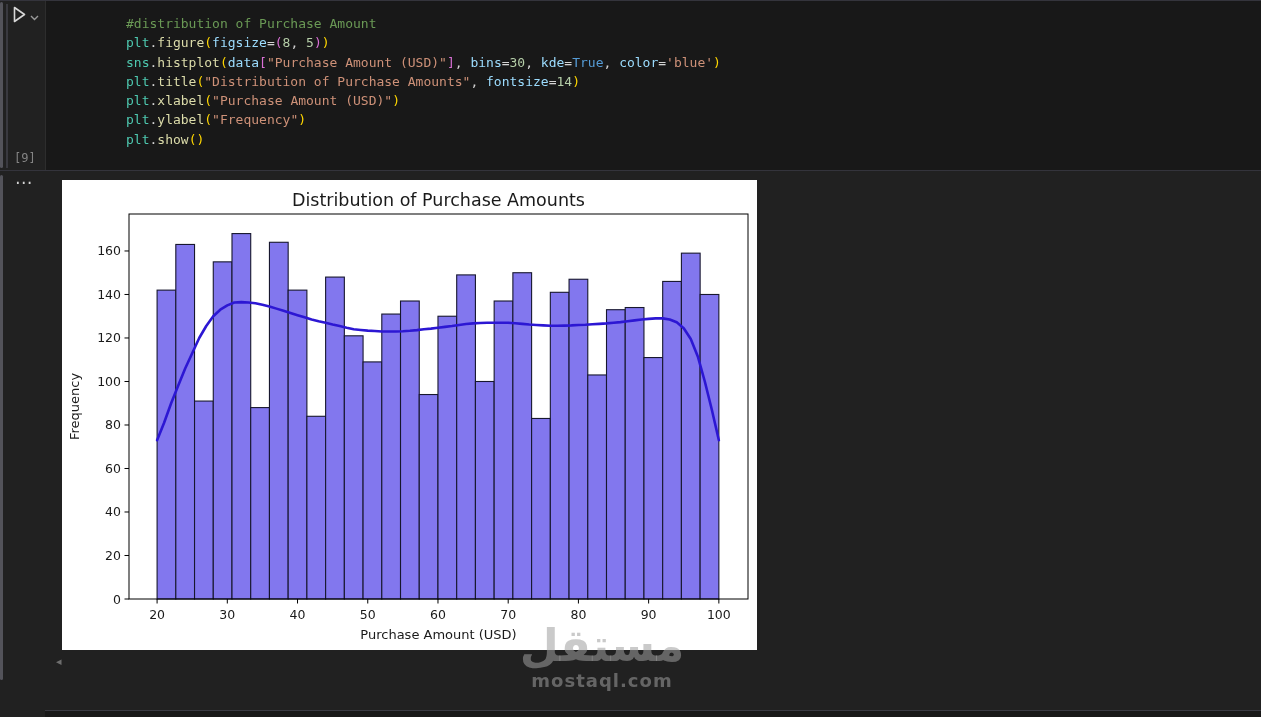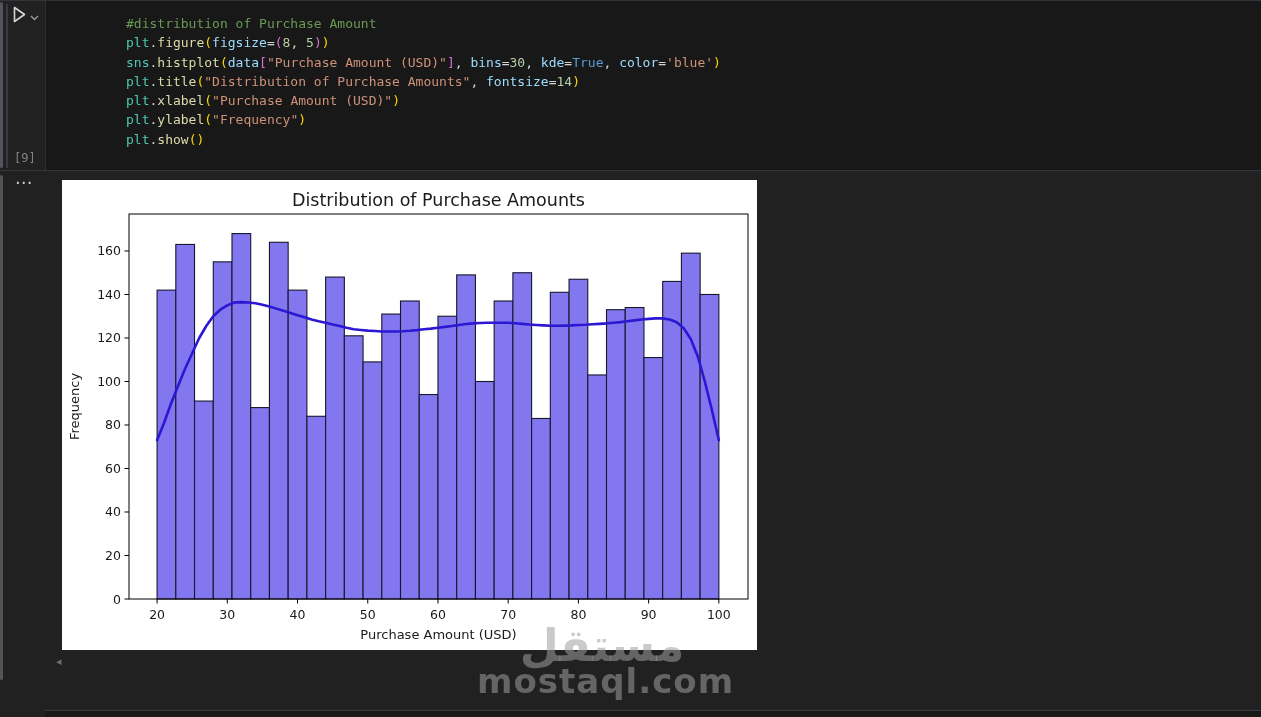--- a/index.html
+++ b/index.html
@@ -24,21 +24,21 @@
   .next-cell-strip  { position:absolute; left:45px; top:711px; width:1216px; height:6px; background:#181818; }
   .next-cell-border { position:absolute; left:45px; top:710px; width:1216px; height:1px; background:#3a3a42; }
   
   .figure {
     position:absolute; left:62px; top:180px;
     width:695px; height:470px; background:#ffffff;
   }
   
   .watermark { position:absolute; left:477px; top:621px; width:250px; text-align:center; pointer-events:none; color:rgba(158,158,158,0.55); }
   .wm-arabic { font-size:45px; font-weight:bold; line-height:50px; direction:rtl; letter-spacing:1px; }
-  .wm-domain { font-size:34px; font-weight:bold; line-height:24px; margin-top:-2px; letter-spacing:1px; }
+  .wm-domain { font-size:18px; font-weight:bold; line-height:24px; margin-top:-2px; letter-spacing:1px; }
 </style>
 </head>
 <body>
 
 <div class="top-border"></div>
 <div class="editor-block">
   <div class="code-block" id="code-block"><div><span style="color: rgb(106, 153, 85);">#distribution of Purchase Amount</span></div><div><span style="color: rgb(78, 201, 176);">plt</span><span style="color: rgb(212, 212, 212);">.</span><span style="color: rgb(220, 220, 170);">figure</span><span style="color: rgb(255, 215, 0);">(</span><span style="color: rgb(156, 220, 254);">figsize</span><span style="color: rgb(212, 212, 212);">=</span><span style="color: rgb(218, 112, 214);">(</span><span style="color: rgb(181, 206, 168);">8</span><span style="color: rgb(212, 212, 212);">, </span><span style="color: rgb(181, 206, 168);">5</span><span style="color: rgb(218, 112, 214);">)</span><span style="color: rgb(255, 215, 0);">)</span></div><div><span style="color: rgb(78, 201, 176);">sns</span><span style="color: rgb(212, 212, 212);">.</span><span style="color: rgb(220, 220, 170);">histplot</span><span style="color: rgb(255, 215, 0);">(</span><span style="color: rgb(156, 220, 254);">data</span><span style="color: rgb(218, 112, 214);">[</span><span style="color: rgb(206, 145, 120);">"Purchase Amount (USD)"</span><span style="color: rgb(218, 112, 214);">]</span><span style="color: rgb(212, 212, 212);">, </span><span style="color: rgb(156, 220, 254);">bins</span><span style="color: rgb(212, 212, 212);">=</span><span style="color: rgb(181, 206, 168);">30</span><span style="color: rgb(212, 212, 212);">, </span><span style="color: rgb(156, 220, 254);">kde</span><span style="color: rgb(212, 212, 212);">=</span><span style="color: rgb(86, 156, 214);">True</span><span style="color: rgb(212, 212, 212);">, </span><span style="color: rgb(156, 220, 254);">color</span><span style="color: rgb(212, 212, 212);">=</span><span style="color: rgb(206, 145, 120);">'blue'</span><span style="color: rgb(255, 215, 0);">)</span></div><div><span style="color: rgb(78, 201, 176);">plt</span><span style="color: rgb(212, 212, 212);">.</span><span style="color: rgb(220, 220, 170);">title</span><span style="color: rgb(255, 215, 0);">(</span><span style="color: rgb(206, 145, 120);">"Distribution of Purchase Amounts"</span><span style="color: rgb(212, 212, 212);">, </span><span style="color: rgb(156, 220, 254);">fontsize</span><span style="color: rgb(212, 212, 212);">=</span><span style="color: rgb(181, 206, 168);">14</span><span style="color: rgb(255, 215, 0);">)</span></div><div><span style="color: rgb(78, 201, 176);">plt</span><span style="color: rgb(212, 212, 212);">.</span><span style="color: rgb(220, 220, 170);">xlabel</span><span style="color: rgb(255, 215, 0);">(</span><span style="color: rgb(206, 145, 120);">"Purchase Amount (USD)"</span><span style="color: rgb(255, 215, 0);">)</span></div><div><span style="color: rgb(78, 201, 176);">plt</span><span style="color: rgb(212, 212, 212);">.</span><span style="color: rgb(220, 220, 170);">ylabel</span><span style="color: rgb(255, 215, 0);">(</span><span style="color: rgb(206, 145, 120);">"Frequency"</span><span style="color: rgb(255, 215, 0);">)</span></div><div><span style="color: rgb(78, 201, 176);">plt</span><span style="color: rgb(212, 212, 212);">.</span><span style="color: rgb(220, 220, 170);">show</span><span style="color: rgb(255, 215, 0);">(</span><span style="color: rgb(255, 215, 0);">)</span></div></div>
 </div>
 <div class="cell-guide"></div>
 <div class="focus-bar-a"></div>

